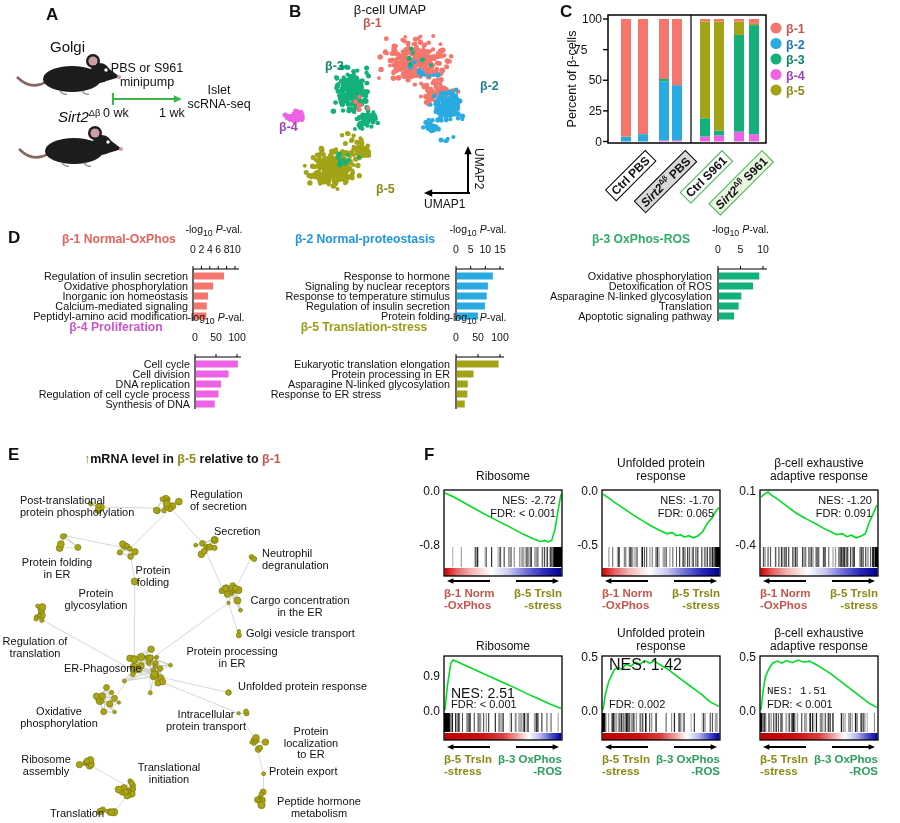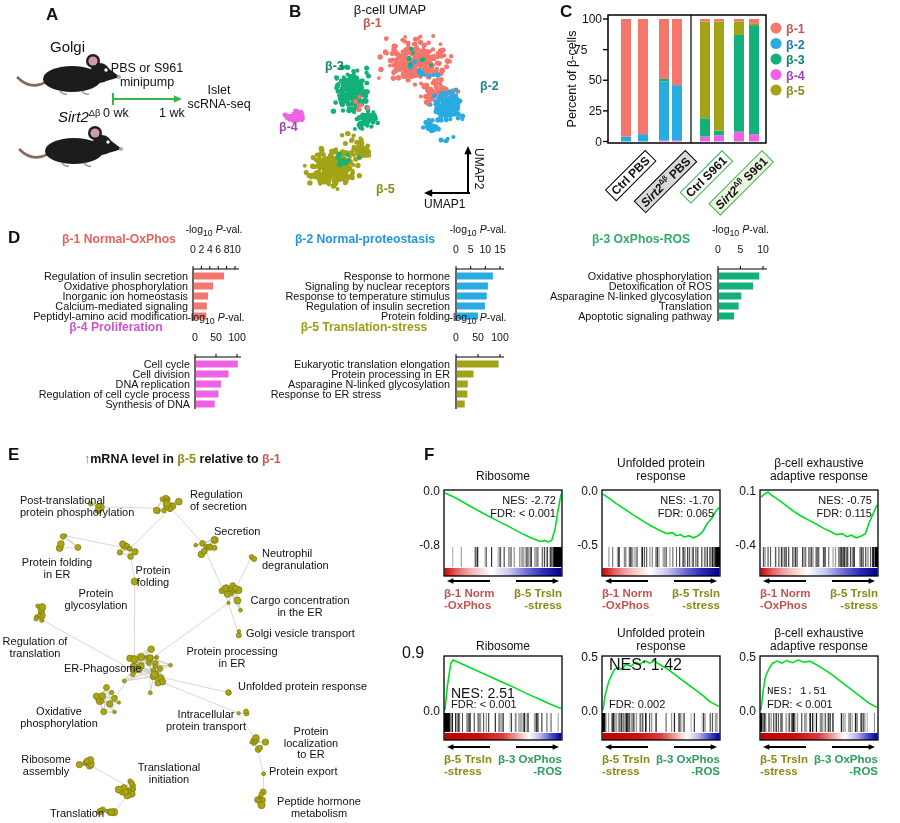--- a/index.html
+++ b/index.html
@@ -2272,26 +2272,26 @@
       <div class="lbl" style="left: 560px; top: 484px; width: 38px; text-align: right; font-size: 12px;">0.0</div>
       <div class="lbl" style="left: 560px; top: 538px; width: 38px; text-align: right; font-size: 12px;">-0.5</div>
       <div class="lbl" style="left: 628px; top: 494px; width: 86px; text-align: right; font-size: 11px;">NES: -1.70</div>
       <div class="lbl" style="left: 628px; top: 507px; width: 86px; text-align: right; font-size: 11px;">FDR: 0.065</div>
       <div class="lbl" style="left: 602px; top: 587px; width: 62px; font-size: 11.5px; font-weight: bold; line-height: 12px; color: rgb(196, 86, 78);">β-1 Norm<br>-OxPhos</div>
       <div class="lbl" style="left: 656px; top: 587px; width: 64px; text-align: right; font-size: 11.5px; font-weight: bold; line-height: 12px; color: rgb(138, 138, 20);">β-5 Trsln<br>-stress</div>
       <div class="lbl" style="left: 750px; top: 456px; width: 138px; text-align: center; font-size: 12px;">β-cell exhaustive</div>
       <div class="lbl" style="left: 750px; top: 469px; width: 138px; text-align: center; font-size: 12px;">adaptive response</div>
       <div class="lbl" style="left: 718px; top: 484px; width: 38px; text-align: right; font-size: 12px;">0.1</div>
       <div class="lbl" style="left: 718px; top: 538px; width: 38px; text-align: right; font-size: 12px;">-0.4</div>
-      <div class="lbl" style="left: 786px; top: 494px; width: 86px; text-align: right; font-size: 11px;">NES: -0.75</div>
-      <div class="lbl" style="left: 786px; top: 507px; width: 86px; text-align: right; font-size: 11px;">FDR: 0.115</div>
+      <div class="lbl" style="left: 786px; top: 494px; width: 86px; text-align: right; font-size: 11px;">NES: -1.20</div>
+      <div class="lbl" style="left: 786px; top: 507px; width: 86px; text-align: right; font-size: 11px;">FDR: 0.091</div>
       <div class="lbl" style="left: 760px; top: 587px; width: 62px; font-size: 11.5px; font-weight: bold; line-height: 12px; color: rgb(196, 86, 78);">β-1 Norm<br>-OxPhos</div>
       <div class="lbl" style="left: 814px; top: 587px; width: 64px; text-align: right; font-size: 11.5px; font-weight: bold; line-height: 12px; color: rgb(138, 138, 20);">β-5 Trsln<br>-stress</div>
       <div class="lbl" style="left: 444px; top: 639px; width: 118px; text-align: center; font-size: 12px;">Ribosome</div>
-      <div class="lbl" style="left: 402px; top: 644px; width: 38px; text-align: left; font-size: 16px;">0.9</div>
+      <div class="lbl" style="left: 402px; top: 669px; width: 38px; text-align: right; font-size: 12px;">0.9</div>
       <div class="lbl" style="left: 402px; top: 704px; width: 38px; text-align: right; font-size: 12px;">0.0</div>
       <div class="lbl" style="left: 451px; top: 685px; font-size: 14px;">NES: 2.51</div>
       <div class="lbl" style="left: 451px; top: 698px; font-size: 11px;">FDR: &lt; 0.001</div>
       <div class="lbl" style="left: 444px; top: 753px; width: 62px; font-size: 11.5px; font-weight: bold; line-height: 12px; color: rgb(138, 138, 20);">β-5 Trsln<br>-stress</div>
       <div class="lbl" style="left: 498px; top: 753px; width: 64px; text-align: right; font-size: 11.5px; font-weight: bold; line-height: 12px; color: rgb(44, 158, 94);">β-3 OxPhos<br>-ROS</div>
       <div class="lbl" style="left: 592px; top: 626px; width: 138px; text-align: center; font-size: 12px;">Unfolded protein</div>
       <div class="lbl" style="left: 592px; top: 639px; width: 138px; text-align: center; font-size: 12px;">response</div>
       <div class="lbl" style="left: 560px; top: 650px; width: 38px; text-align: right; font-size: 12px;">0.5</div>
       <div class="lbl" style="left: 560px; top: 704px; width: 38px; text-align: right; font-size: 12px;">0.0</div>
       <div class="lbl" style="left: 609px; top: 656px; font-size: 16px;">NES: 1.42</div>

